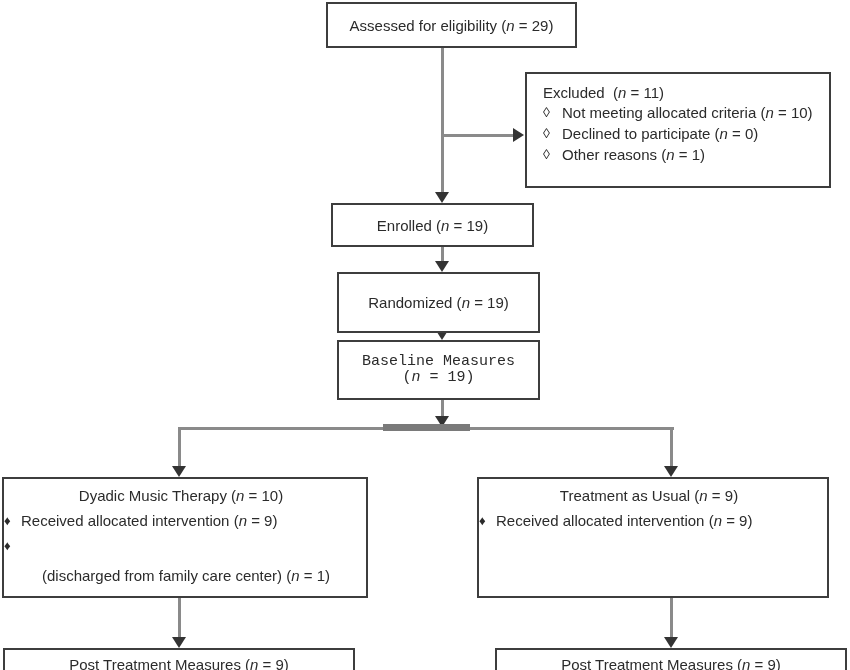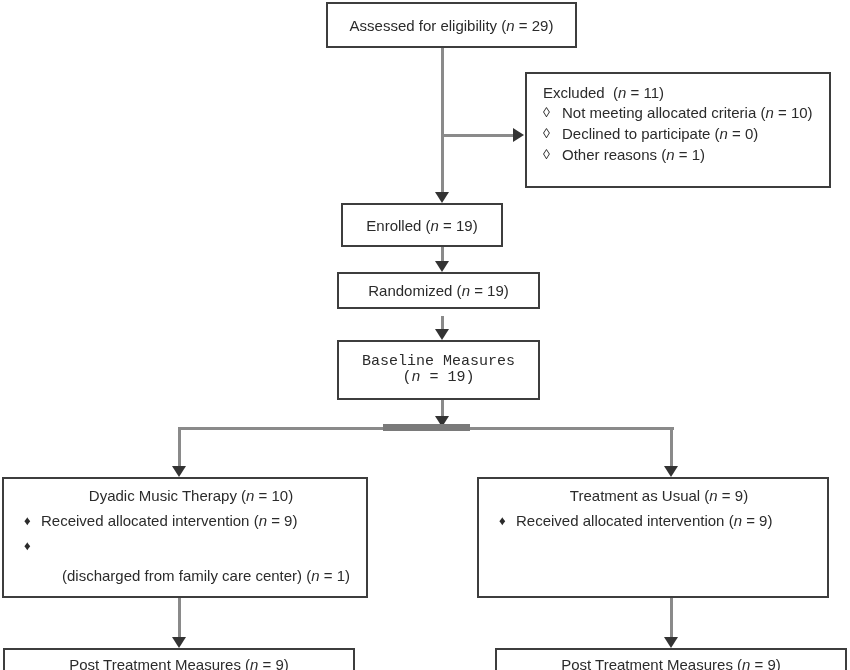--- a/index.html
+++ b/index.html
@@ -25,21 +25,21 @@
   .arrow-down{position:absolute;width:0;height:0;
     border-left:7px solid transparent;border-right:7px solid transparent;
     border-top:11px solid var(--arrow);}
   .arrow-right{position:absolute;width:0;height:0;
     border-top:7px solid transparent;border-bottom:7px solid transparent;
     border-left:11px solid var(--arrow);}
   .content{padding:9px 10px 8px 16px;}
   .title-line{line-height:19px;}
   .item{display:flex;align-items:flex-start;line-height:21px;}
   .item .bullet{flex:0 0 19px;text-align:left;}
-  .alloc .content{padding:8px 8px 8px 20px;}
+  .alloc .content{padding:8px 8px 8px 0;}
   .alloc .alloc-title{text-align:center;line-height:18px;margin-bottom:7px;}
   .alloc .item{line-height:18px;margin-top:7px;}
   .alloc .item .bullet{flex:0 0 17px;font-size:13px;}
   .alloc .item.cont{padding-left:38px;margin-top:12px;}
   .excl .item .bullet{font-size:14px;}
   .postbox{display:flex;justify-content:center;align-items:flex-start;padding-top:6px;}
   .baseline-inner{line-height:16px;font-family:Liberation Mono, monospace;}
 </style>
 </head>
 <body>
@@ -88,25 +88,25 @@
         <span class="bullet">◊</span>
         <span class="line"><span>Declined to participate (</span><span class="it">n</span><span> = 0)</span></span>
       </div>
       <div class="item">
         <span class="bullet">◊</span>
         <span class="line"><span>Other reasons (</span><span class="it">n</span><span> = 1)</span></span>
       </div>
     </div>
   </div>
 
-  <div class="box center" style="left:341px;top:203px;width:162px;height:44px">
+  <div class="box center" style="left:331px;top:203px;width:203px;height:44px">
     <span class="line"><span>Enrolled (</span><span class="it">n</span><span> = 19)</span></span>
   </div>
 
-  <div class="box center" style="left:337px;top:272px;width:203px;height:37px">
+  <div class="box center" style="left:337px;top:272px;width:203px;height:61px">
     <span class="line"><span>Randomized (</span><span class="it">n</span><span> = 19)</span></span>
   </div>
 
   <div class="box center" style="left:337px;top:340px;width:203px;height:60px;padding:0 14px">
     <span class="line baseline-inner"><span>Baseline Measures (</span><span class="it">n</span><span> = 19)</span></span>
   </div>
 
   <div class="box alloc" style="left:2px;top:477px;width:366px;height:121px">
     <div class="content">
       <div class="alloc-title line"><span>Dyadic Music Therapy (</span><span class="it">n</span><span> = 10)</span></div>

